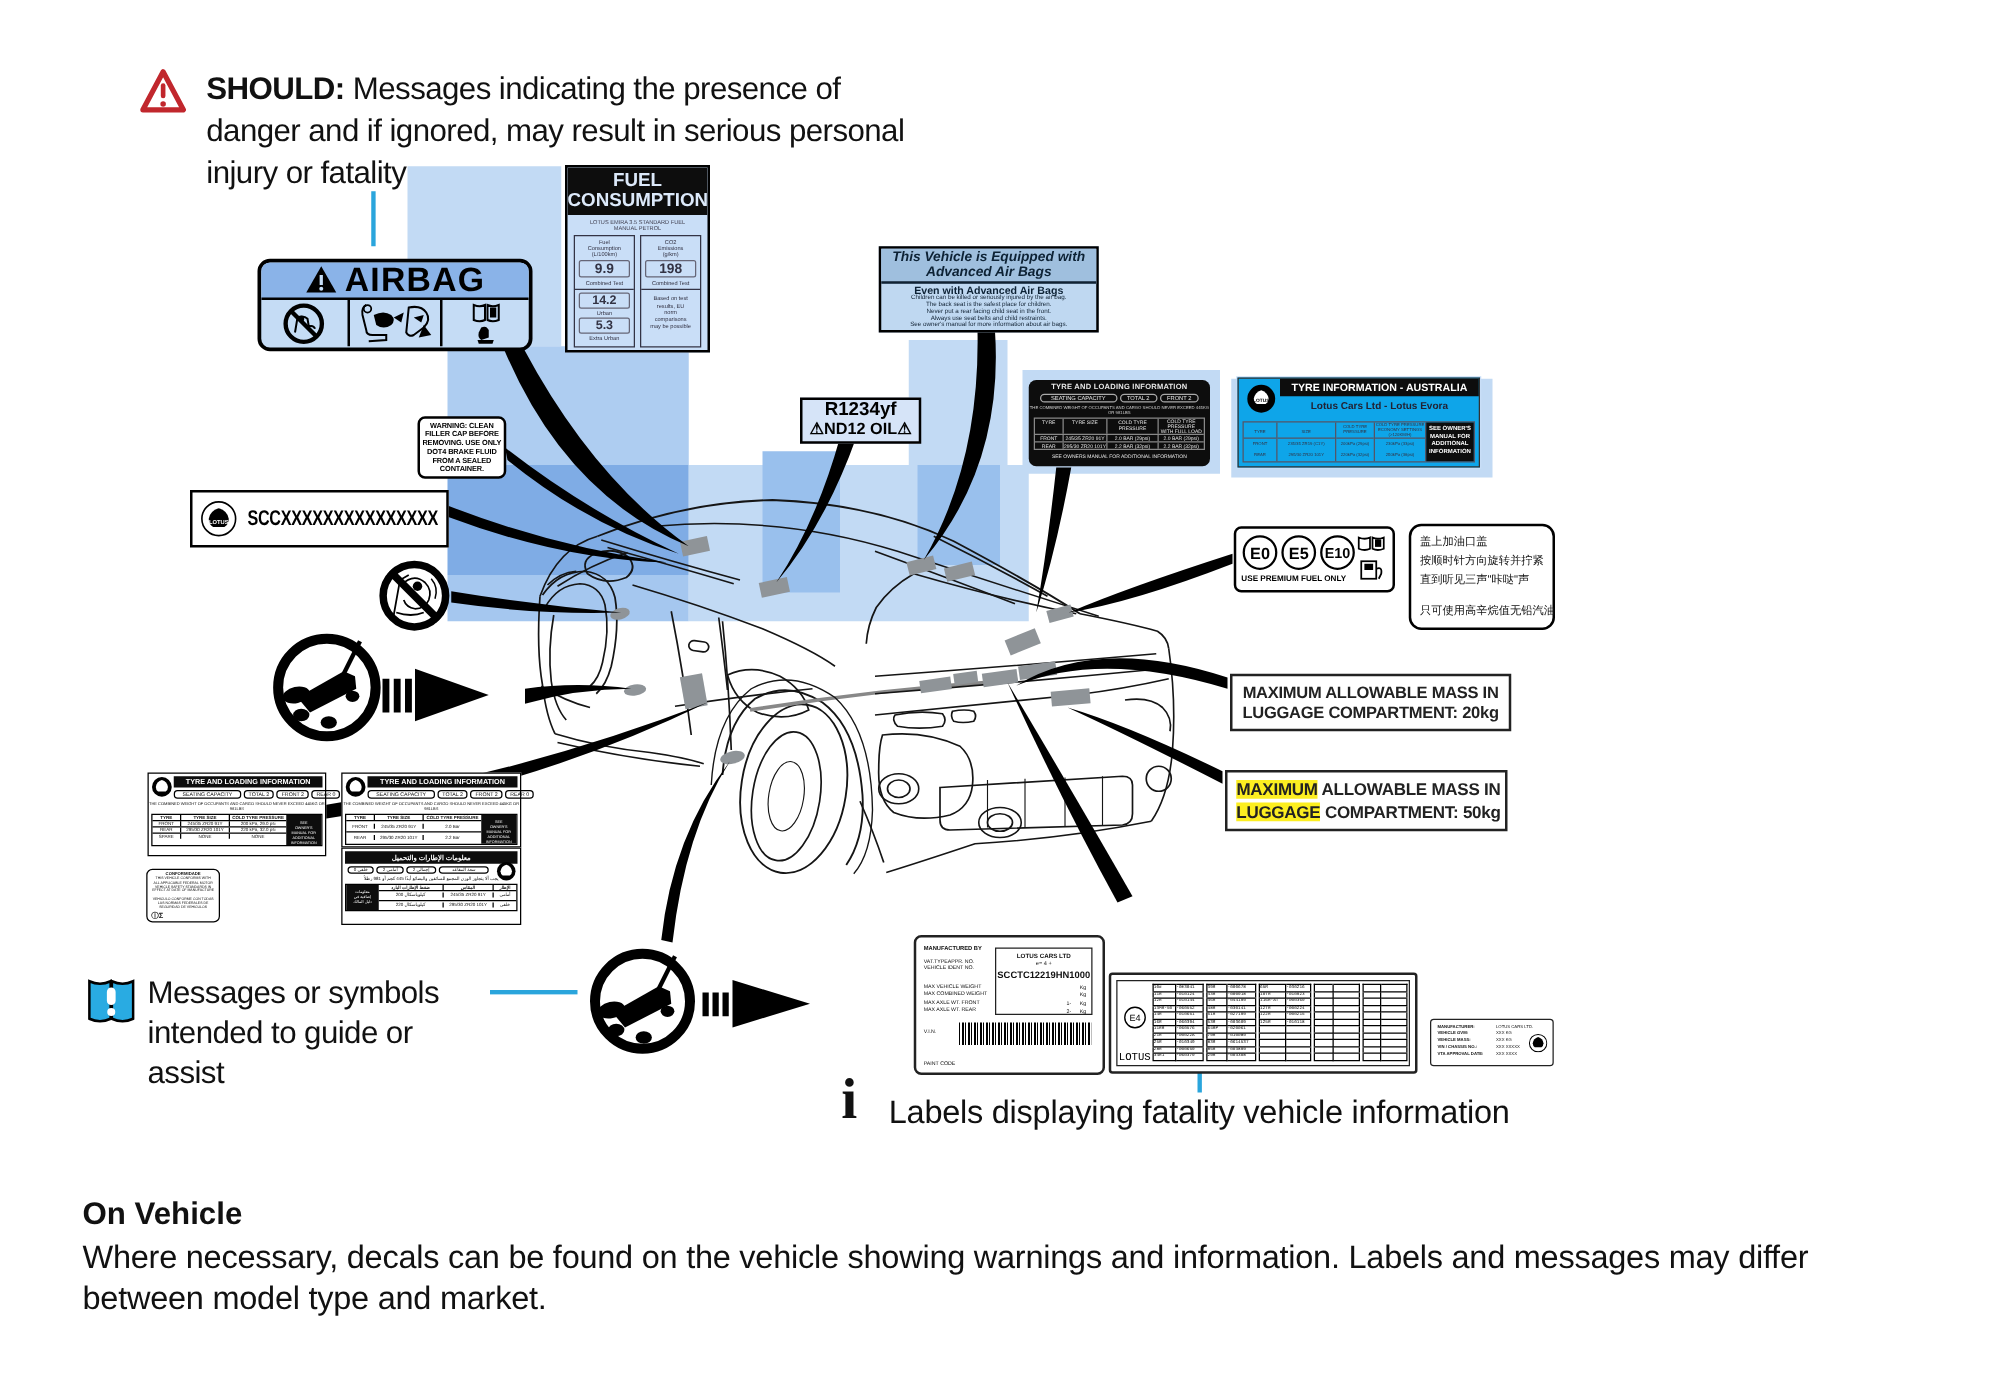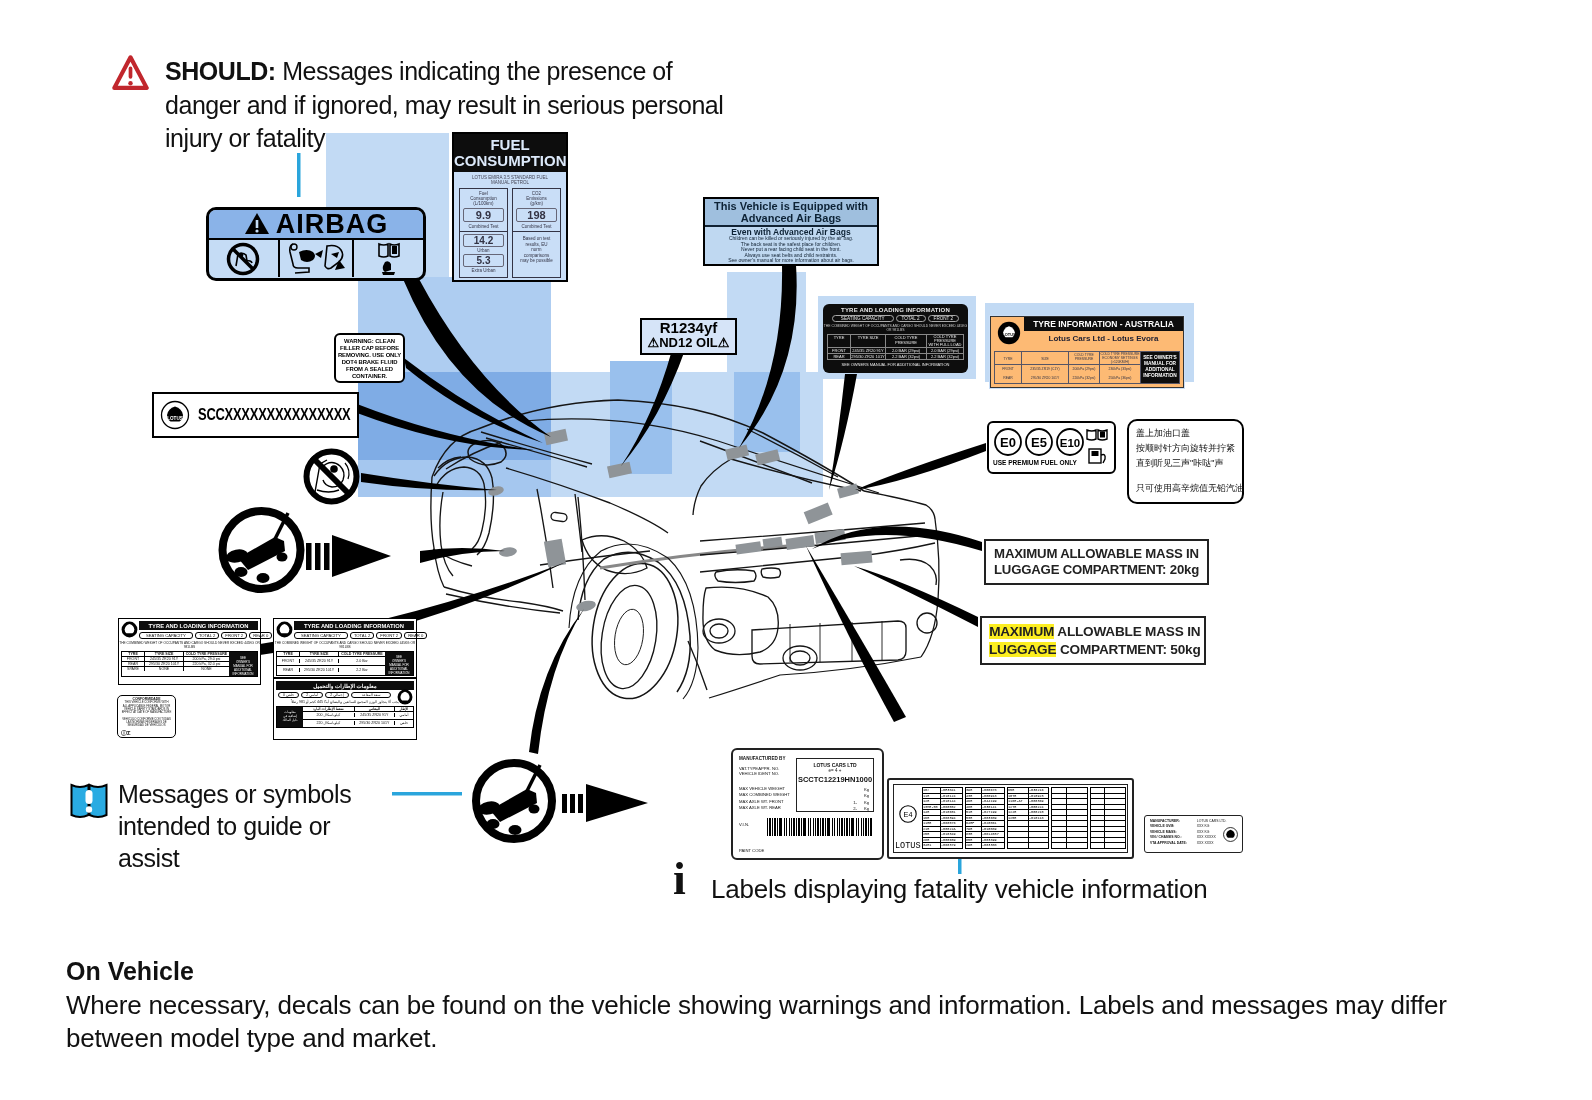--- a/index.html
+++ b/index.html
@@ -260,21 +260,21 @@
       <div style="border:1px solid #667;margin:2px 3px;border-radius:2px;"><b style="font-size:11px;">198</b></div>
       <div style="line-height:5px;">Combined Test</div>
       <div style="border-top:1.5px solid #334;margin:2px 0 4px 0;"></div>
       <div style="line-height:5.5px;">Based on test<br>results, EU<br>norm<br>comparisons<br>may be possible</div>
     </div>
   </div>
   <div style="text-align:center;font-size:3.8px;color:#445;line-height:4.4px;margin-top:2px;">Actual results are achieved with relevant EU<br>emissions, information valid for the respective market at time of launch<br>or in line with  applicable market conditions and only to use here</div>
 </div>
 
 <div class="abs" style="left:703px;top:197px;width:172px;height:65px;z-index:2;border:2px solid #000;background:#BFD8F1;">
-  <div style="background:#9FBFDE;border-bottom:2px solid #123;text-align:center;font-weight:bold;font-size:11px;line-height:12px;color:#0d2235;padding:1px 0;">This Vehicle is Equipped with<br>Advanced Air Bags</div>
+  <div style="background:#9FBFDE;border-bottom:2px solid #123;text-align:center;font-weight:bold;font-size:11px;line-height:12px;color:#0d2235;padding:1px 0;font-style:italic;">This Vehicle is Equipped with<br>Advanced Air Bags</div>
   <div style="text-align:center;font-weight:bold;font-size:8.5px;color:#0d2235;line-height:8.8px;margin-top:0.5px;">Even with Advanced Air Bags</div>
   <div style="text-align:center;font-size:5px;color:#123;line-height:5.55px;">Children can be killed or seriously injured by the air bag.<br>The back seat is the safest place for children.<br>Never put a rear facing child seat in the front.<br>Always use seat belts and child restraints.<br>See owner's manual for more information about air bags.</div>
 </div>
 
 <div class="abs" style="left:640px;top:318px;width:93px;height:33px;z-index:2;border:2px solid #000;background:#D6E4F8;text-align:center;font-weight:bold;color:#000;">
   <div style="font-size:15px;line-height:16px;">R1234yf</div>
   <div style="font-size:13px;line-height:13px;">⚠ND12 OIL⚠</div>
 </div>
 
 <div class="abs" style="left:334px;top:333px;width:71px;height:50px;z-index:2;border:2px solid #000;border-radius:6px;background:#fff;text-align:center;font-weight:bold;font-size:5.9px;line-height:7.1px;padding-top:3px;box-sizing:border-box;overflow:hidden;letter-spacing:-0.1px;">
@@ -314,21 +314,21 @@
     <div style="display:flex;">
       <div style="width:22px;border-right:0.5px solid #888;text-align:center;">REAR</div>
       <div style="width:34px;border-right:0.5px solid #888;text-align:center;">295/30 ZR20 101Y</div>
       <div style="width:40px;border-right:0.5px solid #888;text-align:center;">2.2 BAR (32psi)</div>
       <div style="flex:1;text-align:center;">2.2 BAR (32psi)</div>
     </div>
   </div>
   <div style="text-align:center;font-size:4px;margin-top:2px;">SEE OWNERS MANUAL FOR ADDITIONAL INFORMATION</div>
 </div>
 
-<div class="abs" style="left:990px;top:316px;width:192px;height:70px;z-index:2;background:#fdba74;border:1.5px solid #333;box-shadow:0 0 0 1px #C9DEF7;">
+<div class="abs" style="left:990px;top:302px;width:192px;height:70px;z-index:2;background:#0ea5e9;border:1.5px solid #333;box-shadow:0 0 0 1px #C9DEF7;">
   <div style="position:absolute;left:6px;top:4px;width:24px;height:24px;">
     <svg width="24" height="24" viewBox="0 0 28 28">
         <circle cx="14" cy="14" r="13" fill="#000"></circle>
         <path d="M14,6 Q20,8 21,14 Q21,17 18,19 L10,19 Q7,17 7,14 Q8,8 14,6 Z" fill="#fff"></path>
         <text x="14" y="17" font-size="4.5" text-anchor="middle" fill="#000" font-family="Liberation Sans" font-weight="bold">LOTUS</text>
       </svg>
   </div>
   <div style="margin-left:33px;background:#0d0d0d;color:#fff;font-weight:bold;font-size:8.5px;text-align:center;padding:2px 0;">TYRE INFORMATION - AUSTRALIA</div>
   <div style="margin-left:33px;text-align:center;font-weight:bold;font-size:8px;color:#223;padding:3px 0 1px 0;">Lotus Cars Ltd - Lotus Evora</div>
   <div style="position:absolute;left:3px;top:34px;right:3px;bottom:3px;border:0.5px solid #556;display:flex;font-size:3.4px;color:#334;">

